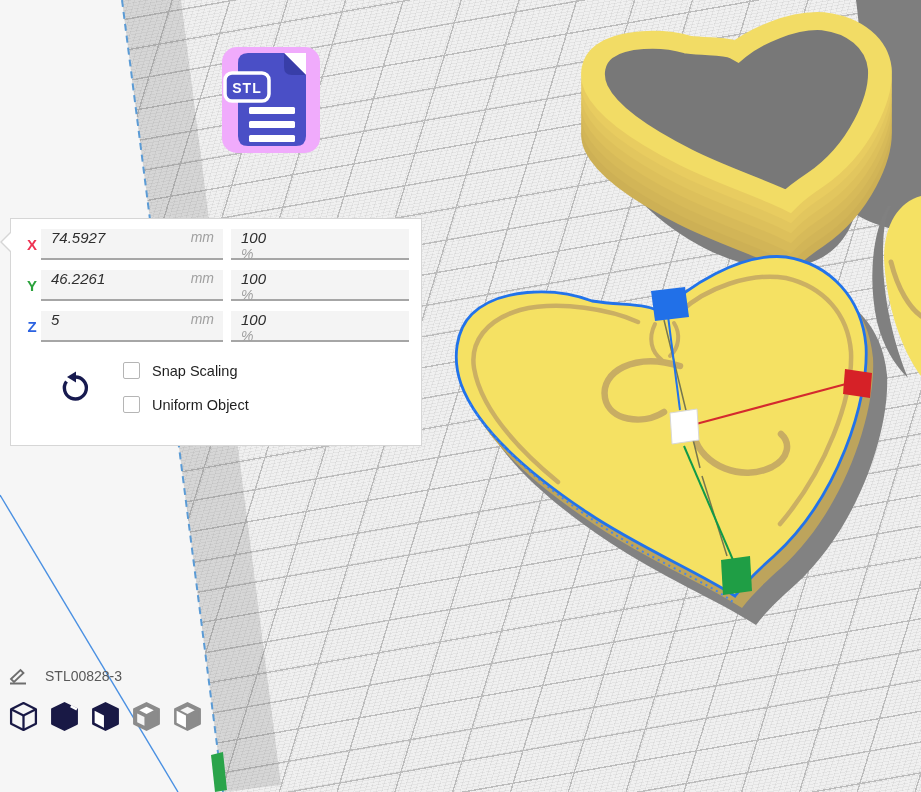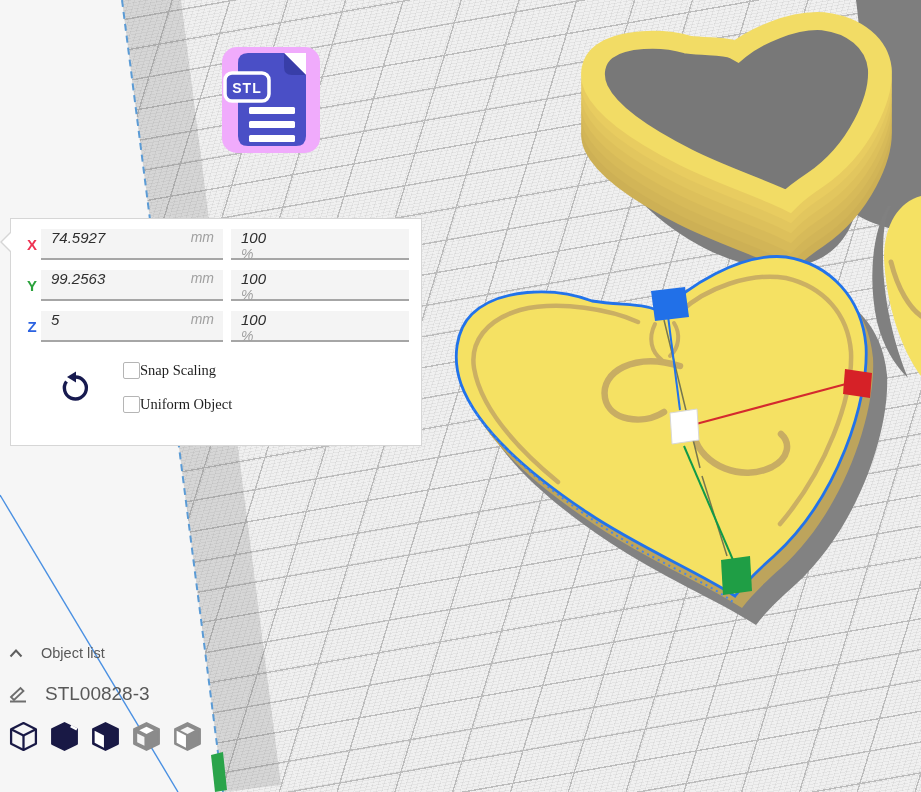--- a/index.html
+++ b/index.html
@@ -52,31 +52,31 @@
     height:31px;background:#f4f4f4;border-bottom:2px solid #a6a6a6;
     box-sizing:border-box;display:flex;align-items:flex-start;justify-content:space-between;
     padding:0 9px 0 10px;font-size:15px;color:#2e2e2e;font-style:italic;
   }
   .f-mm{width:182px;margin-left:0;}
   .f-pct{width:178px;margin-left:8px;flex-direction:column;}
   .unit{color:#a0a0a0;font-size:14px;}
   .sp-bottom{display:flex;margin-top:20px;align-items:center;}
   .reset-btn{margin-left:48px;width:32px;height:34px;background:none;border:none;padding:0;cursor:pointer;}
   .cb-col{margin-left:32px;display:flex;flex-direction:column;gap:17px;}
-  .cb-row{display:flex;align-items:center;font-family:Liberation Serif, serif;}
+  .cb-row{display:flex;align-items:center;gap:12px;}
   .cb{width:17px;height:17px;background:#fff;border:1px solid #b5b5b5;border-radius:2px;box-sizing:border-box;}
   .cb-label{font-size:14.5px;color:#1e1e1e;}
 
   
   .objlist{position:absolute;left:8px;top:645px;width:280px;color:#585858;}
   .ol-row{display:flex;align-items:center;}
   .ol-header{gap:17px;}
   .ol-header .txt{font-size:14.5px;}
   .ol-item{margin-top:22px;gap:17px;}
-  .ol-item .txt{font-size:19px;}
+  .ol-item .txt{font-size:14px;}
   .ol-dims{margin-top:18px;font-size:15px;letter-spacing:0.2px;}
   .ol-cubes{margin-top:16px;display:flex;gap:10px;align-items:center;}
   .ol-cubes svg{display:block;cursor:pointer;}
 </style>
 </head>
 <body>
 
 <div class="plate-clip">
   <div class="plate-grid"></div>
 </div>
@@ -183,21 +183,21 @@
     </div>
     <div class="field f-pct">
       <span>100</span>
       <span class="unit">%</span>
     </div>
   </div>
 
   <div class="sp-row">
     <span class="axis ax-y">Y</span>
     <div class="field f-mm">
-      <span>99.2563</span>
+      <span>46.2261</span>
       <span class="unit">mm</span>
     </div>
     <div class="field f-pct">
       <span>100</span>
       <span class="unit">%</span>
     </div>
   </div>
 
   <div class="sp-row">
     <span class="axis ax-z">Z</span>
@@ -225,26 +225,20 @@
       </div>
       <div class="cb-row">
         <span class="cb"></span>
         <span class="cb-label">Uniform Object</span>
       </div>
     </div>
   </div>
 </div>
 
 <div class="objlist">
-  <div class="ol-row ol-header">
-    <svg width="16" height="12" viewBox="0 0 16 12">
-      <path d="M2.5,9.5 L8,3.5 L13.5,9.5" fill="none" stroke="#5f5f5f" stroke-width="2"></path>
-    </svg>
-    <span class="txt">Object list</span>
-  </div>
 
   <div class="ol-row ol-item">
     <svg width="20" height="18" viewBox="0 0 20 18">
       <path d="M3,12 L12.5,3 L15.5,6 L6,15 Z" fill="none" stroke="#6e6e6e" stroke-width="1.8"></path>
       <line x1="2" y1="16.5" x2="18" y2="16.5" stroke="#6e6e6e" stroke-width="2"></line>
     </svg>
     <span class="txt">STL00828-3</span>
   </div>
 
 

